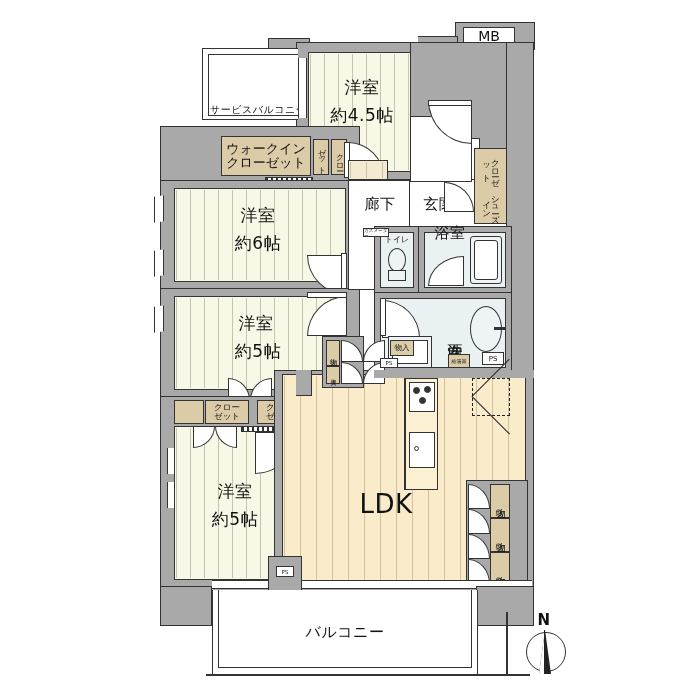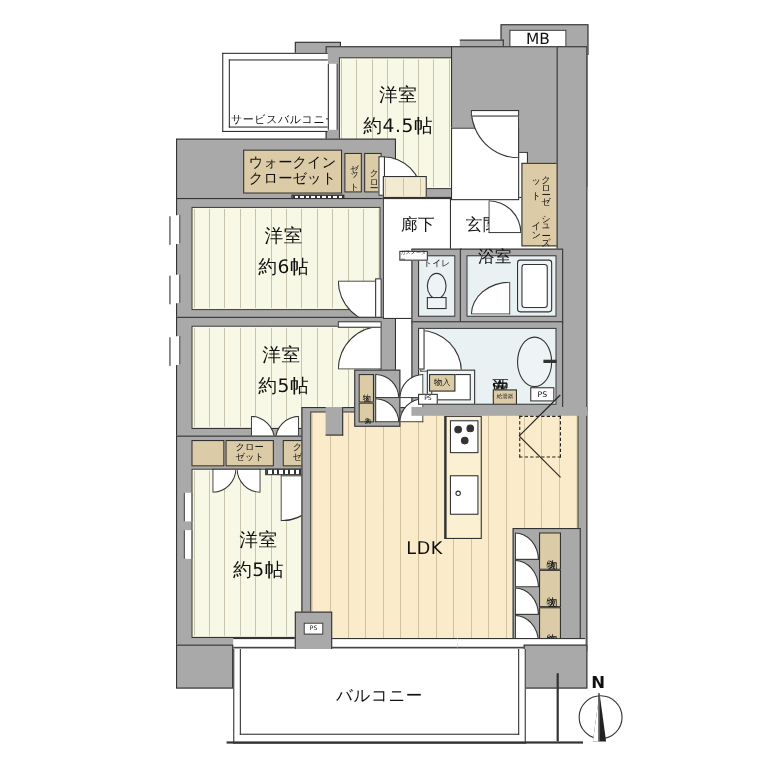--- a/index.html
+++ b/index.html
@@ -20,21 +20,21 @@
   .fill-closet{background:#dbcba6;}
   .fill-white{background:#ffffff;}
 
   
   .lbl{position:absolute;color:#111;text-align:center;line-height:1.12;
        white-space:nowrap;letter-spacing:.5px;}
   .lbl.big{font-size:17px;}
   .lbl.mid{font-size:15px;}
   .lbl.sm{font-size:11px;}
   .lbl.xs{font-size:8.5px;letter-spacing:0;}
-  .lbl.ldk{font-size:16px;}
+  .lbl.ldk{font-size:26px;}
 
   
   .vert{writing-mode:vertical-rl;text-orientation:upright;line-height:1.02;}
 
   
   .tag{position:absolute;background:#dbcba6;border:1.4px solid #333;
        box-sizing:border-box;display:flex;align-items:center;justify-content:center;
        text-align:center;line-height:1.05;color:#111;}
   .tag.v{writing-mode:vertical-rl;text-orientation:upright;}
 

